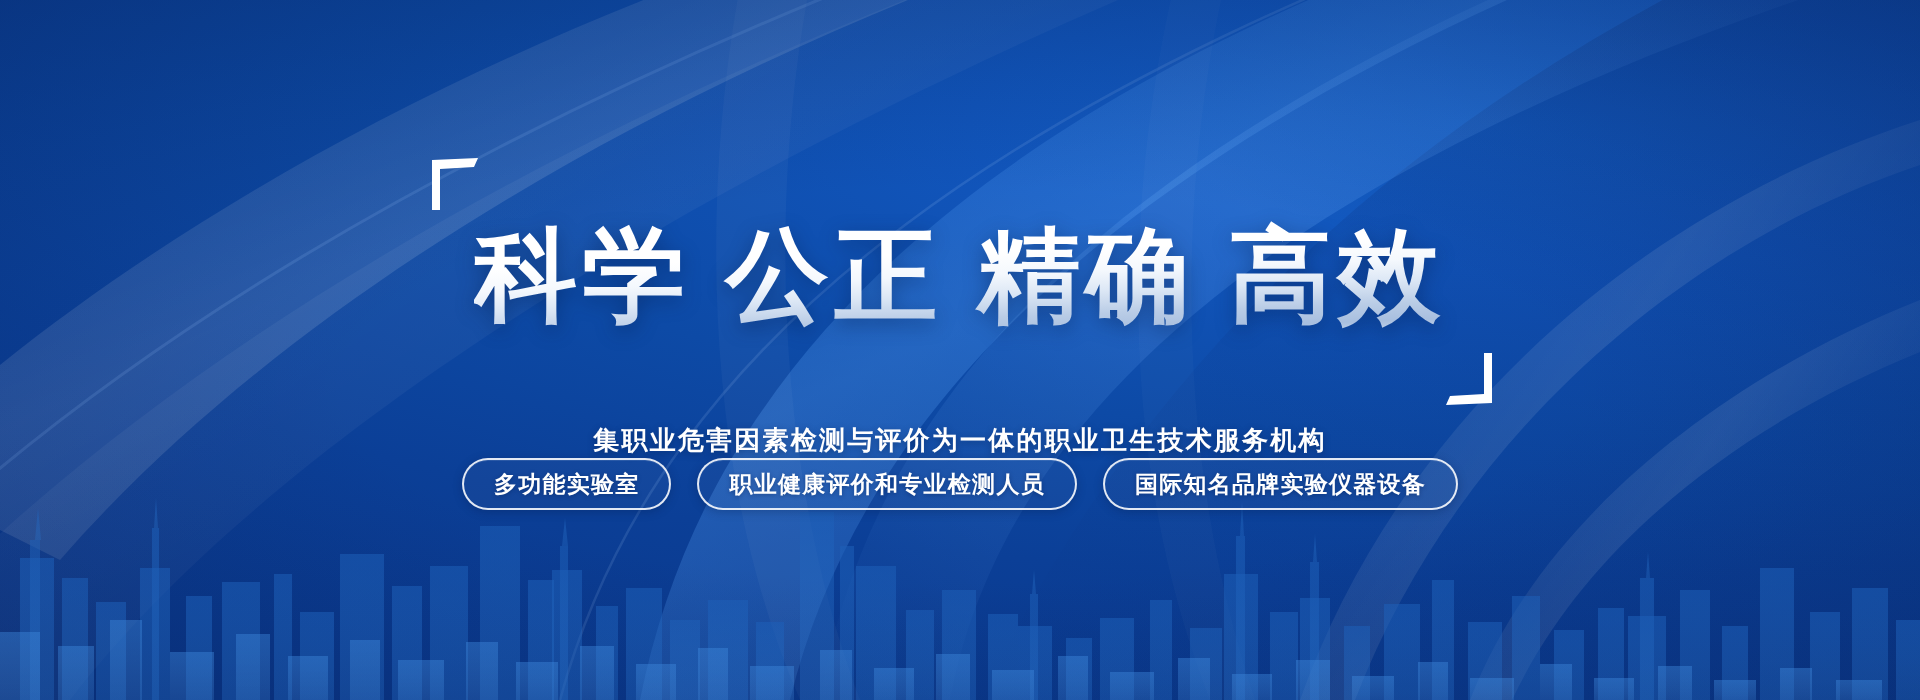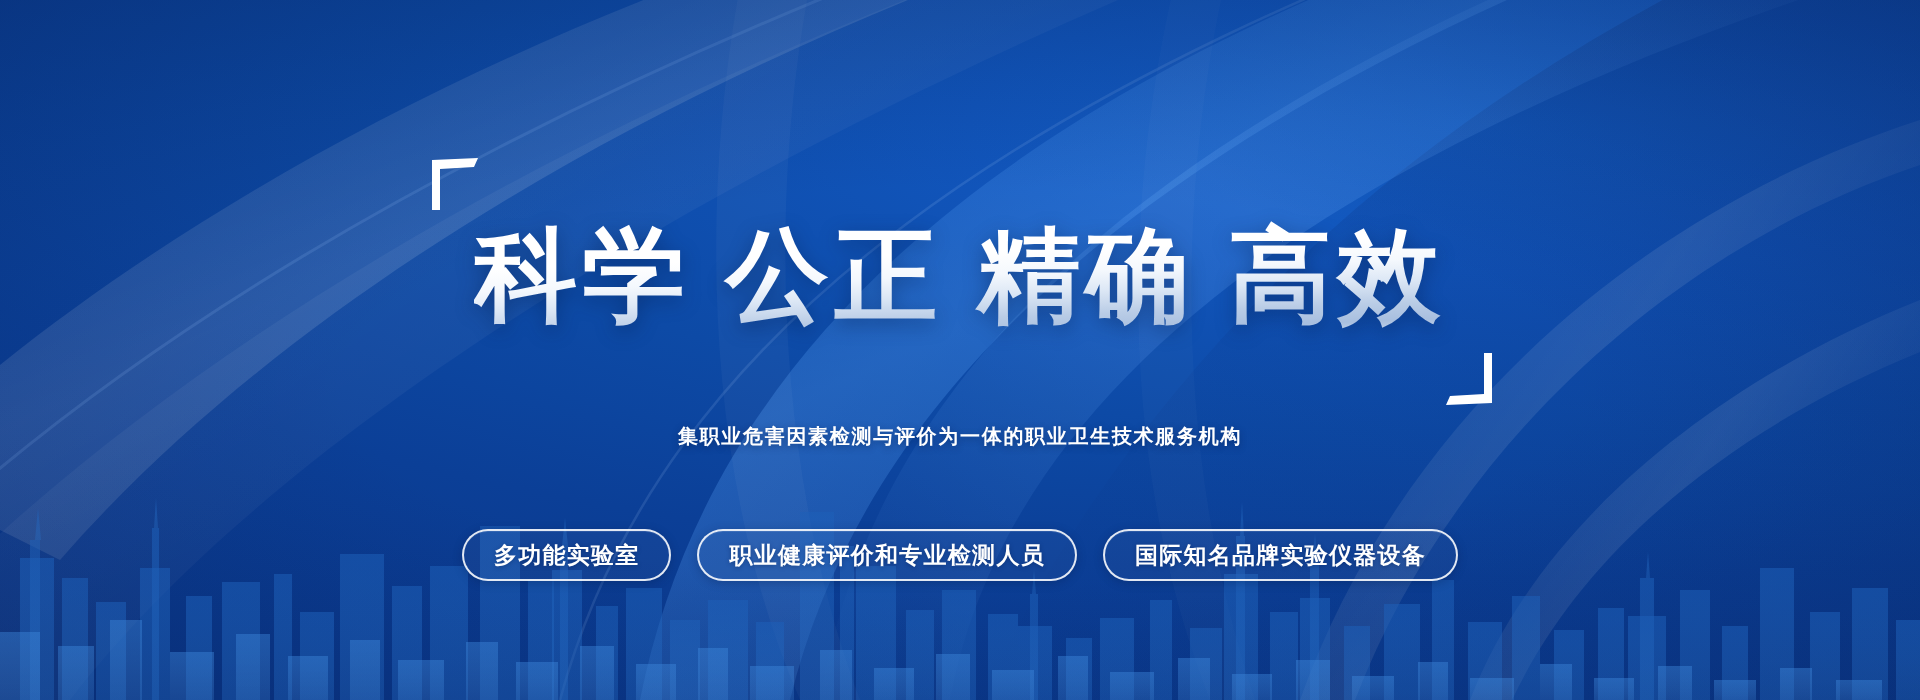--- a/index.html
+++ b/index.html
@@ -95,31 +95,30 @@
     top: 6px;
   }
   .bracket.close {
     right: 0px;
     bottom: -6px;
   }
 
   
   .subtitle {
     margin-top: 24px;
-    font-size: 20px;
+    font-size: 26px;
     font-weight: 700;
     letter-spacing: 0.085em;
     color: #ffffff;
     white-space: nowrap;
     text-shadow: 0 2px 7px rgba(3,26,72,0.45);
   }
 
   
   .pill-row {
-    margin-top: 79px;
     display: flex;
     align-items: center;
     gap: 26px;
   }
   .pill {
     display: flex;
     align-items: center;
     justify-content: center;
     height: 48px;
     padding: 0 30px;

